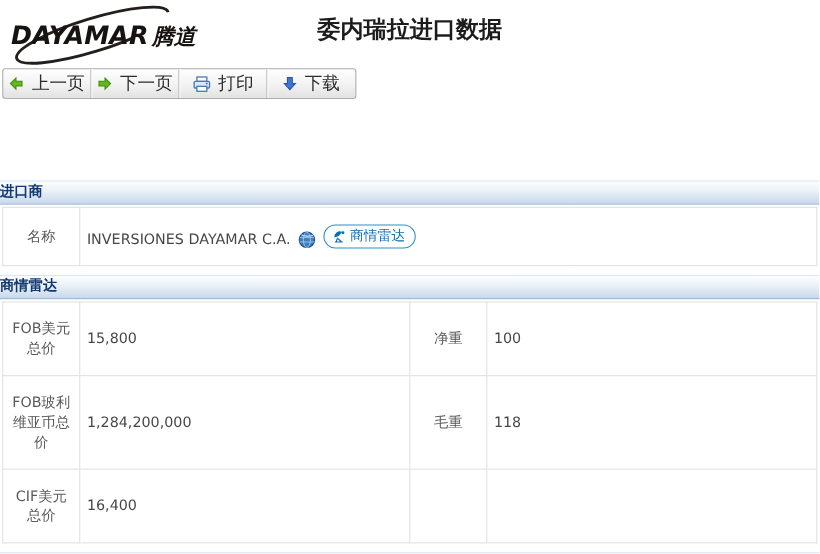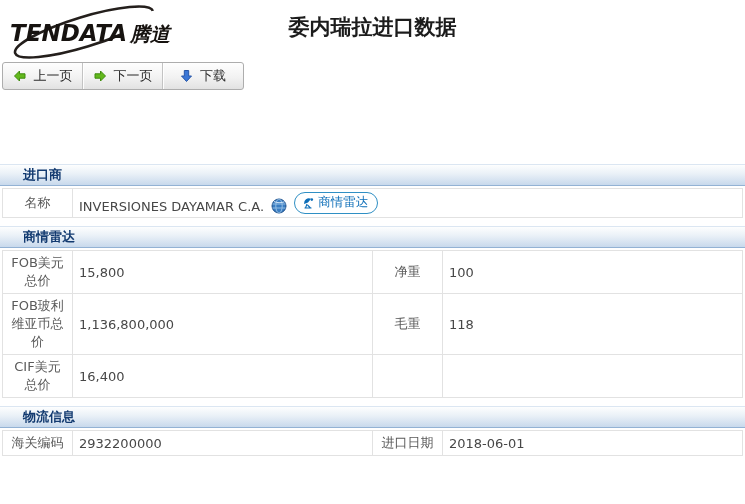--- a/index.html
+++ b/index.html
@@ -27,38 +27,38 @@
   .toolbar {
     position:absolute; left:2px; top:62px; height:28px; display:flex;
     border:1px solid #adadad; border-radius:3px;
     background:linear-gradient(#fefefe,#f2f2f2 55%,#e2e2e2);
     overflow:hidden;
   }
   .tbtn {
     display:flex; align-items:center; justify-content:center; gap:7px;
     width:80px; height:100%; cursor:pointer;
     border-right:1px solid #c3c3c3; box-shadow:1px 0 0 rgba(255,255,255,.9);
-    font-size:13px; color:#2b2b2b; white-space:nowrap;
+    font-size:16px; color:#2b2b2b; white-space:nowrap;
   }
   .tbtn:last-child { border-right:none; box-shadow:none; }
   .tbtn svg { flex:none; }
   
   .sec-hd {
-    height:22px; line-height:20px; padding-left:23px; margin-top:8px;
+    height:22px; line-height:20px; margin-top:8px;
     font-weight:700; font-size:13px; color:#123a70;
     background:linear-gradient(#fdfefe,#e9f0f7 45%,#c8d9ec);
     border-top:1px solid #dbe6f2; border-bottom:1px solid #93b2d4;
   }
   
   table.grid {
     width:741px; margin:2px 2px 0 2px; border-collapse:collapse; table-layout:fixed;
   }
   table.grid td {
     border:1px solid #e2e2e2; vertical-align:middle;
-    padding:3px 6px; font-size:13px;
+    padding:15px 6px; font-size:13px;
   }
   td.lbl { width:70px; text-align:center; color:#5a5a5a; padding:3px 2px; }
   td.val { color:#474747; }
   .name-row { display:flex; align-items:flex-end; gap:7px; }
   .radar-btn {
     display:inline-flex; align-items:center; gap:3px;
     border:1px solid #2f8fc4; border-radius:11px; padding:1px 9px 2px 7px;
     color:#0d6eb8; font-size:12.5px; cursor:pointer; background:#fff; white-space:nowrap;
   }
   .globe { cursor:pointer; }
@@ -66,37 +66,46 @@
   .l-row td { height:24px; }
 </style>
 </head>
 <body>
 
 <div class="top">
   <div class="logo">
     <svg class="logo-orbit" width="190" height="56" viewBox="0 0 190 56">
       <ellipse cx="82" cy="28" rx="72" ry="15" fill="none" stroke="#241f1c" stroke-width="2.6" transform="rotate(-17 82 28)" stroke-dasharray="300 40" stroke-dashoffset="-40"></ellipse>
     </svg>
-    <div class="logo-text"><span>TENDATA</span><span class="logo-cn">腾道</span></div>
+    <div class="logo-text"><span>DAYAMAR</span><span class="logo-cn">腾道</span></div>
   </div>
   <div class="page-title">委内瑞拉进口数据</div>
 </div>
 
 <div class="toolbar">
   <div class="tbtn">
     <svg width="14" height="14" viewBox="0 0 14 14">
       <path d="M6.5 2 L1.5 7 L6.5 12 L6.5 9.2 L12 9.2 L12 4.8 L6.5 4.8 Z" fill="#63b81c" stroke="#3f8c0e" stroke-width="1"></path>
     </svg>
     <span>上一页</span>
   </div>
   <div class="tbtn">
     <svg width="14" height="14" viewBox="0 0 14 14">
       <path d="M7.5 2 L12.5 7 L7.5 12 L7.5 9.2 L2 9.2 L2 4.8 L7.5 4.8 Z" fill="#63b81c" stroke="#3f8c0e" stroke-width="1"></path>
     </svg>
     <span>下一页</span>
+  </div>
+  <div class="tbtn">
+    <svg width="17" height="15" viewBox="0 0 17 15">
+      <rect x="4" y="1" width="9" height="4" fill="#fff" stroke="#4a7ab5" stroke-width="1.2"></rect>
+      <rect x="1.5" y="5" width="14" height="6" rx="1" fill="#dce8f5" stroke="#4a7ab5" stroke-width="1.2"></rect>
+      <rect x="4" y="9.5" width="9" height="4.5" fill="#fff" stroke="#4a7ab5" stroke-width="1.2"></rect>
+      <circle cx="13" cy="7" r="0.9" fill="#4a7ab5"></circle>
+    </svg>
+    <span>打印</span>
   </div>
   <div class="tbtn">
     <svg width="13" height="14" viewBox="0 0 13 14">
       <path d="M4.3 1.5 L8.7 1.5 L8.7 7 L11.5 7 L6.5 12.5 L1.5 7 L4.3 7 Z" fill="#3c77d6" stroke="#2857a8" stroke-width="1"></path>
     </svg>
     <span>下载</span>
   </div>
 </div>
 <div style="height:96px"></div>
 
@@ -138,21 +147,21 @@
     </colgroup>
   <tbody>
       <tr class="p-row">
     <td class="lbl">FOB美元总价</td>
     <td class="val">15,800</td>
     <td class="lbl">净重</td>
     <td class="val">100</td>
   </tr>
   <tr class="p-row">
     <td class="lbl">FOB玻利维亚币总价</td>
-    <td class="val">1,136,800,000</td>
+    <td class="val">1,284,200,000</td>
     <td class="lbl">毛重</td>
     <td class="val">118</td>
   </tr>
   <tr>
     <td class="lbl" style="height:22px">CIF美元总价</td>
     <td class="val">16,400</td>
     <td class="lbl"></td>
     <td class="val"></td>
   </tr>
 </tbody>

